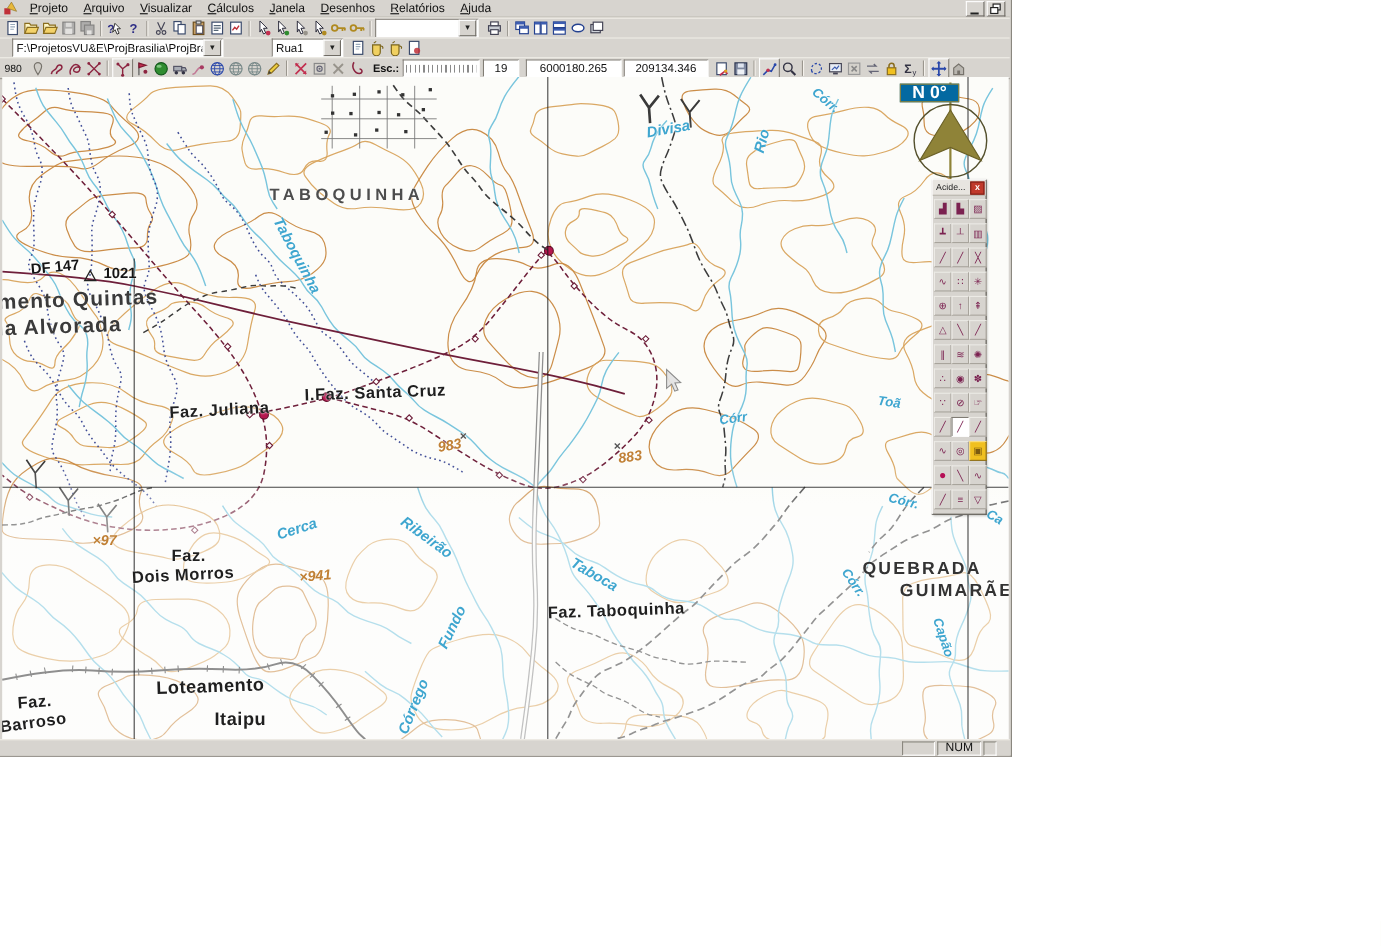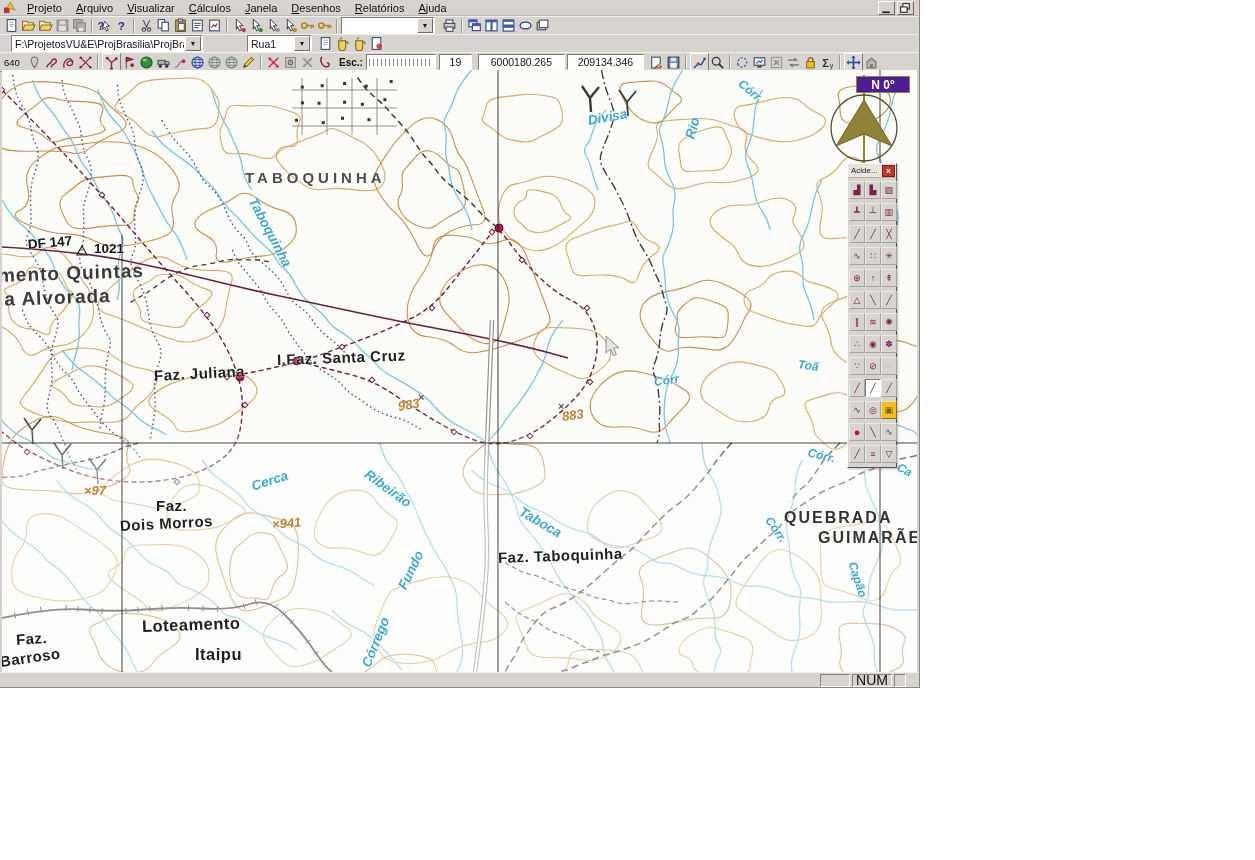--- a/index.html
+++ b/index.html
@@ -39,38 +39,38 @@
   .big{font-weight:bold;font-size:15px;letter-spacing:4px;color:#4d4d4d;}
   .big2{font-weight:bold;font-size:19px;letter-spacing:1px;color:#3a3a3a;}
   .qs{font-size:16px;letter-spacing:2px;color:#333;}
   .name{font-weight:bold;font-size:15px;color:#1f1f1f;letter-spacing:.5px;}
   .lg{font-size:16.5px;}
   .water{color:#3fa6cf;font-style:italic;font-weight:bold;}
   .m{font-size:13.5px;} .s{font-size:12px;}
   .elev{color:#c08035;font-style:italic;font-weight:bold;font-size:13px;}
   .road{font-weight:bold;font-size:13.5px;color:#141414;}
   .mark{color:#555;font-weight:bold;font-size:11px;}
-  #northlabel{position:absolute;left:854px;top:6px;width:52px;height:15px;background:#4c1d95;color:#fff;
-      font-weight:bold;font-size:12px;display:flex;align-items:center;justify-content:center;border:1px solid #8f8338;}
+  #northlabel{position:absolute;left:816px;top:6px;width:52px;height:15px;background:#0369a1;color:#fff;
+      font-weight:bold;font-size:16px;display:flex;align-items:center;justify-content:center;border:1px solid #8f8338;}
   #palette{position:absolute;left:845px;top:93px;width:48px;background:#d7d4cf;
       border:1px solid;border-color:#fff #58554e #58554e #fff;box-shadow:1px 1px 2px rgba(0,0,0,.25);}
   #paltitle{height:13px;display:flex;align-items:center;background:#e8e5e0;border-bottom:1px solid #b5b1a9;padding:0 1px 0 3px;}
   #paltitle .t{flex:1;font-size:8px;font-weight:normal;color:#222;}
   #palclose{width:11px;height:10px;background:#c0392b;color:#fff;font-size:8px;line-height:9px;text-align:center;
       border:1px solid #7c1f16;font-weight:bold;}
   #palgrid{display:grid;grid-template-columns:repeat(3,15px);column-gap:1px;row-gap:4px;padding:3px 0 4px 1px;}
   .pbtn{width:14px;height:16px;display:flex;align-items:center;justify-content:center;font-size:9px;color:#7b2150;
       background:#d7d4cf;border:1px solid;border-color:#eceae5 #a8a49c #a8a49c #eceae5;}
   .pbtn.pressed{background:#fff;border-color:#807c74 #fff #fff #807c74;}
   .pbtn.yellow{background:#f0c020;color:#7a5a10;border-color:#fbe08a #8a6d1f #8a6d1f #fbe08a;}
   .pbtn.magenta{color:#b50f56;font-size:11px;}
   #statusbar{position:absolute;left:0;right:1px;top:672px;height:14px;background:#d7d4cf;
       border-top:1px solid #f2efe9;display:flex;align-items:center;justify-content:flex-end;gap:2px;padding-right:12px;}
   .spanel{height:11px;background:#d7d4cf;border:1px solid;border-color:#8a877f #fff #fff #8a877f;
-      font-size:14px;display:flex;align-items:center;justify-content:center;}
+      font-size:11px;display:flex;align-items:center;justify-content:center;}
 </style>
 </head>
 <body>
 
 <div id="stage">
   <div id="appwin">
 
     <div id="menubar" class="row">
       <span class="ig" style="margin-right:4px">
         <svg width="13" height="13" viewBox="0 0 14 14">
@@ -368,21 +368,21 @@
               <svg width="15" height="15" viewBox="0 0 14 14">
                 <rect x="3" y="1.5" width="8" height="11" fill="#fff" stroke="#3a4a6b"></rect>
                 <circle cx="9.5" cy="9.5" r="2.6" fill="#c03038" opacity=".85"></circle>
               </svg>
             </span>
           </span>
         </span>
     </div>
 
     <div id="tb3" class="row">
-      <span style="font-size:9.5px;width:22px">640</span>
+      <span style="font-size:9.5px;width:22px">980</span>
       <span id="tb3L" style="display:flex;align-items:center">
           <span class="tbtn">
             <span class="ig">
               <svg width="15" height="15" viewBox="0 0 14 14">
                 <path d="M7 1.8a3.1 3.1 0 013.1 3.1C10.1 7.3 7 12 7 12S3.9 7.3 3.9 4.9A3.1 3.1 0 017 1.8z" fill="#cfccc6" stroke="#77736c"></path>
               </svg>
             </span>
           </span>
           <span class="tbtn">
             <span class="ig">

